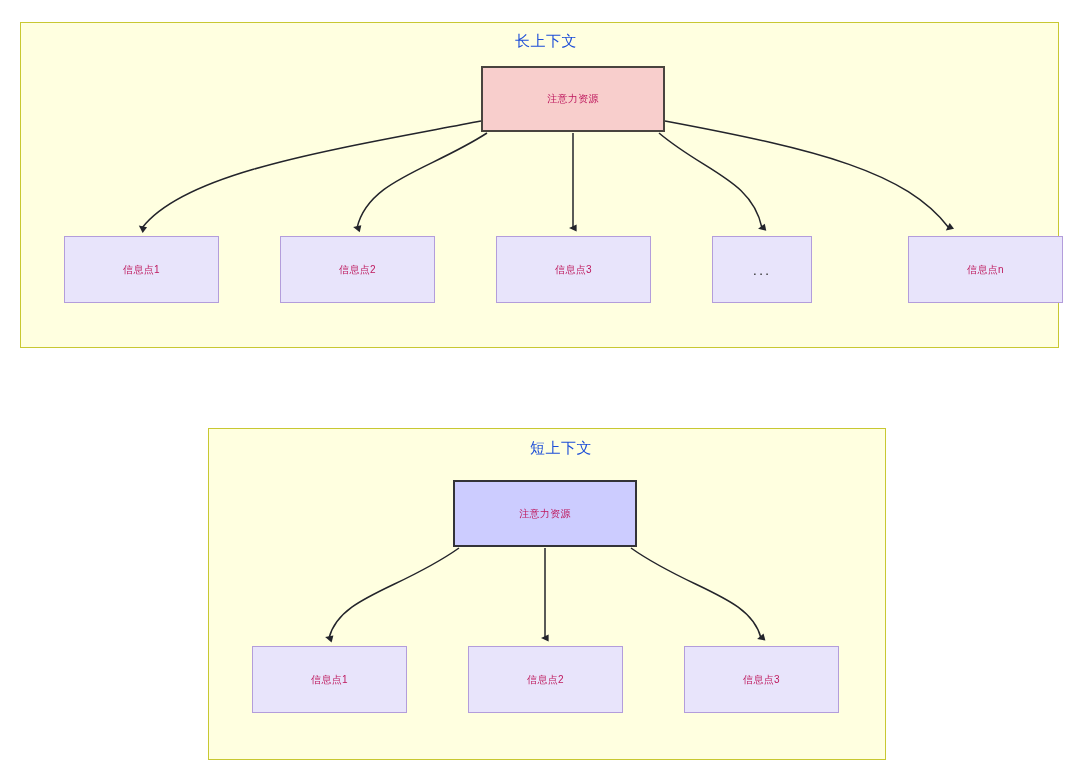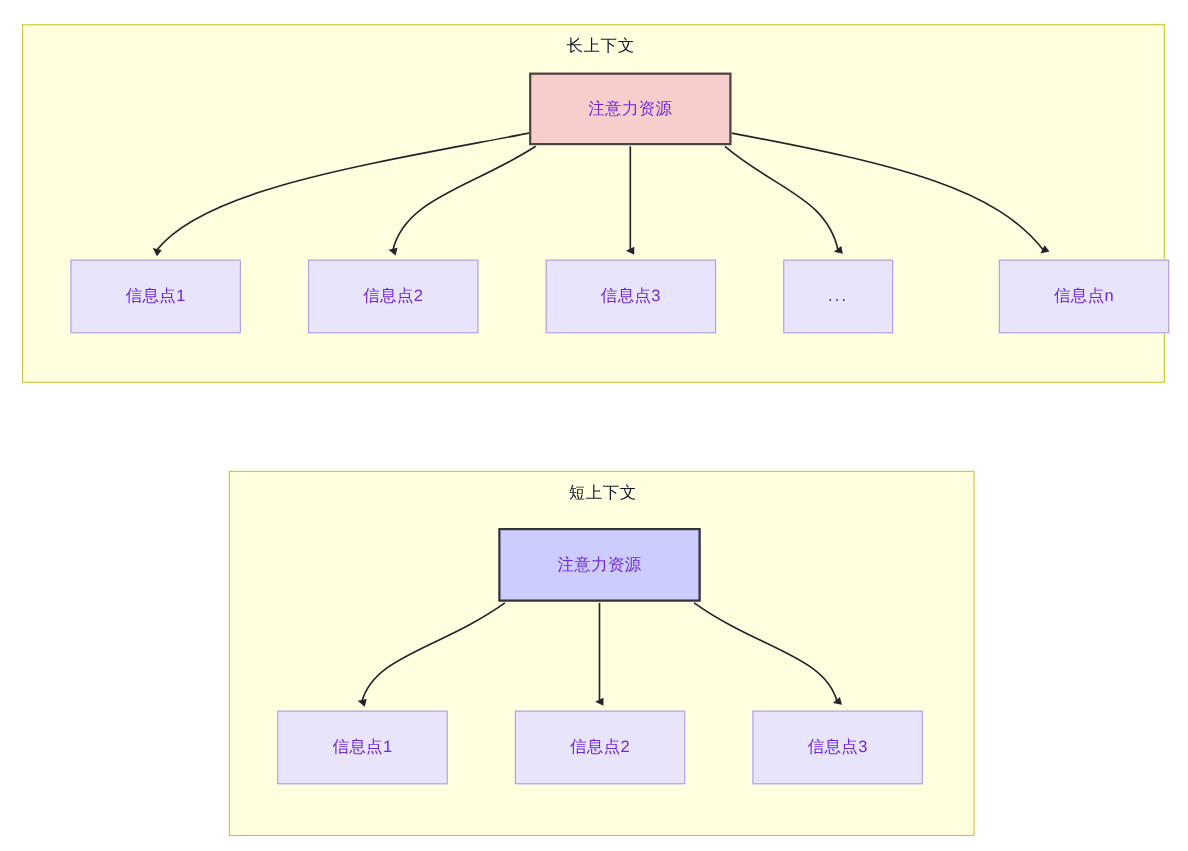--- a/index.html
+++ b/index.html
@@ -32,35 +32,35 @@
   }
   #panel-short {
     left: 208px; top: 428px;
     width: 678px; height: 332px;
   }
   .panel-title {
     position: absolute;
     width: 100%;
     text-align: center;
     font-size: 15px;
-    color: #0f172a;
+    color: #1d4ed8;
     letter-spacing: 0.5px;
     white-space: nowrap;
   }
   #panel-long .panel-title { top: 9px; left: 25px; width: 1000px; }
-  #panel-short .panel-title { top: 10px; left: 0px; width: 678px; }
+  #panel-short .panel-title { top: 10px; left: 0px; width: 678px; padding-left: 13px; }
 
   .node {
     position: absolute;
     box-sizing: border-box;
     display: flex;
     align-items: center;
     justify-content: center;
-    font-size: 15px;
-    color: #6d28d9;
+    font-size: 10px;
+    color: #be185d;
     white-space: nowrap;
     letter-spacing: 0.3px;
   }
   .node-attention-pink {
     background: #f8cecc;
     border: 2.2px solid #49443f;
   }
   .node-attention-blue {
     background: #ccccff;
     border: 2.2px solid #333338;

